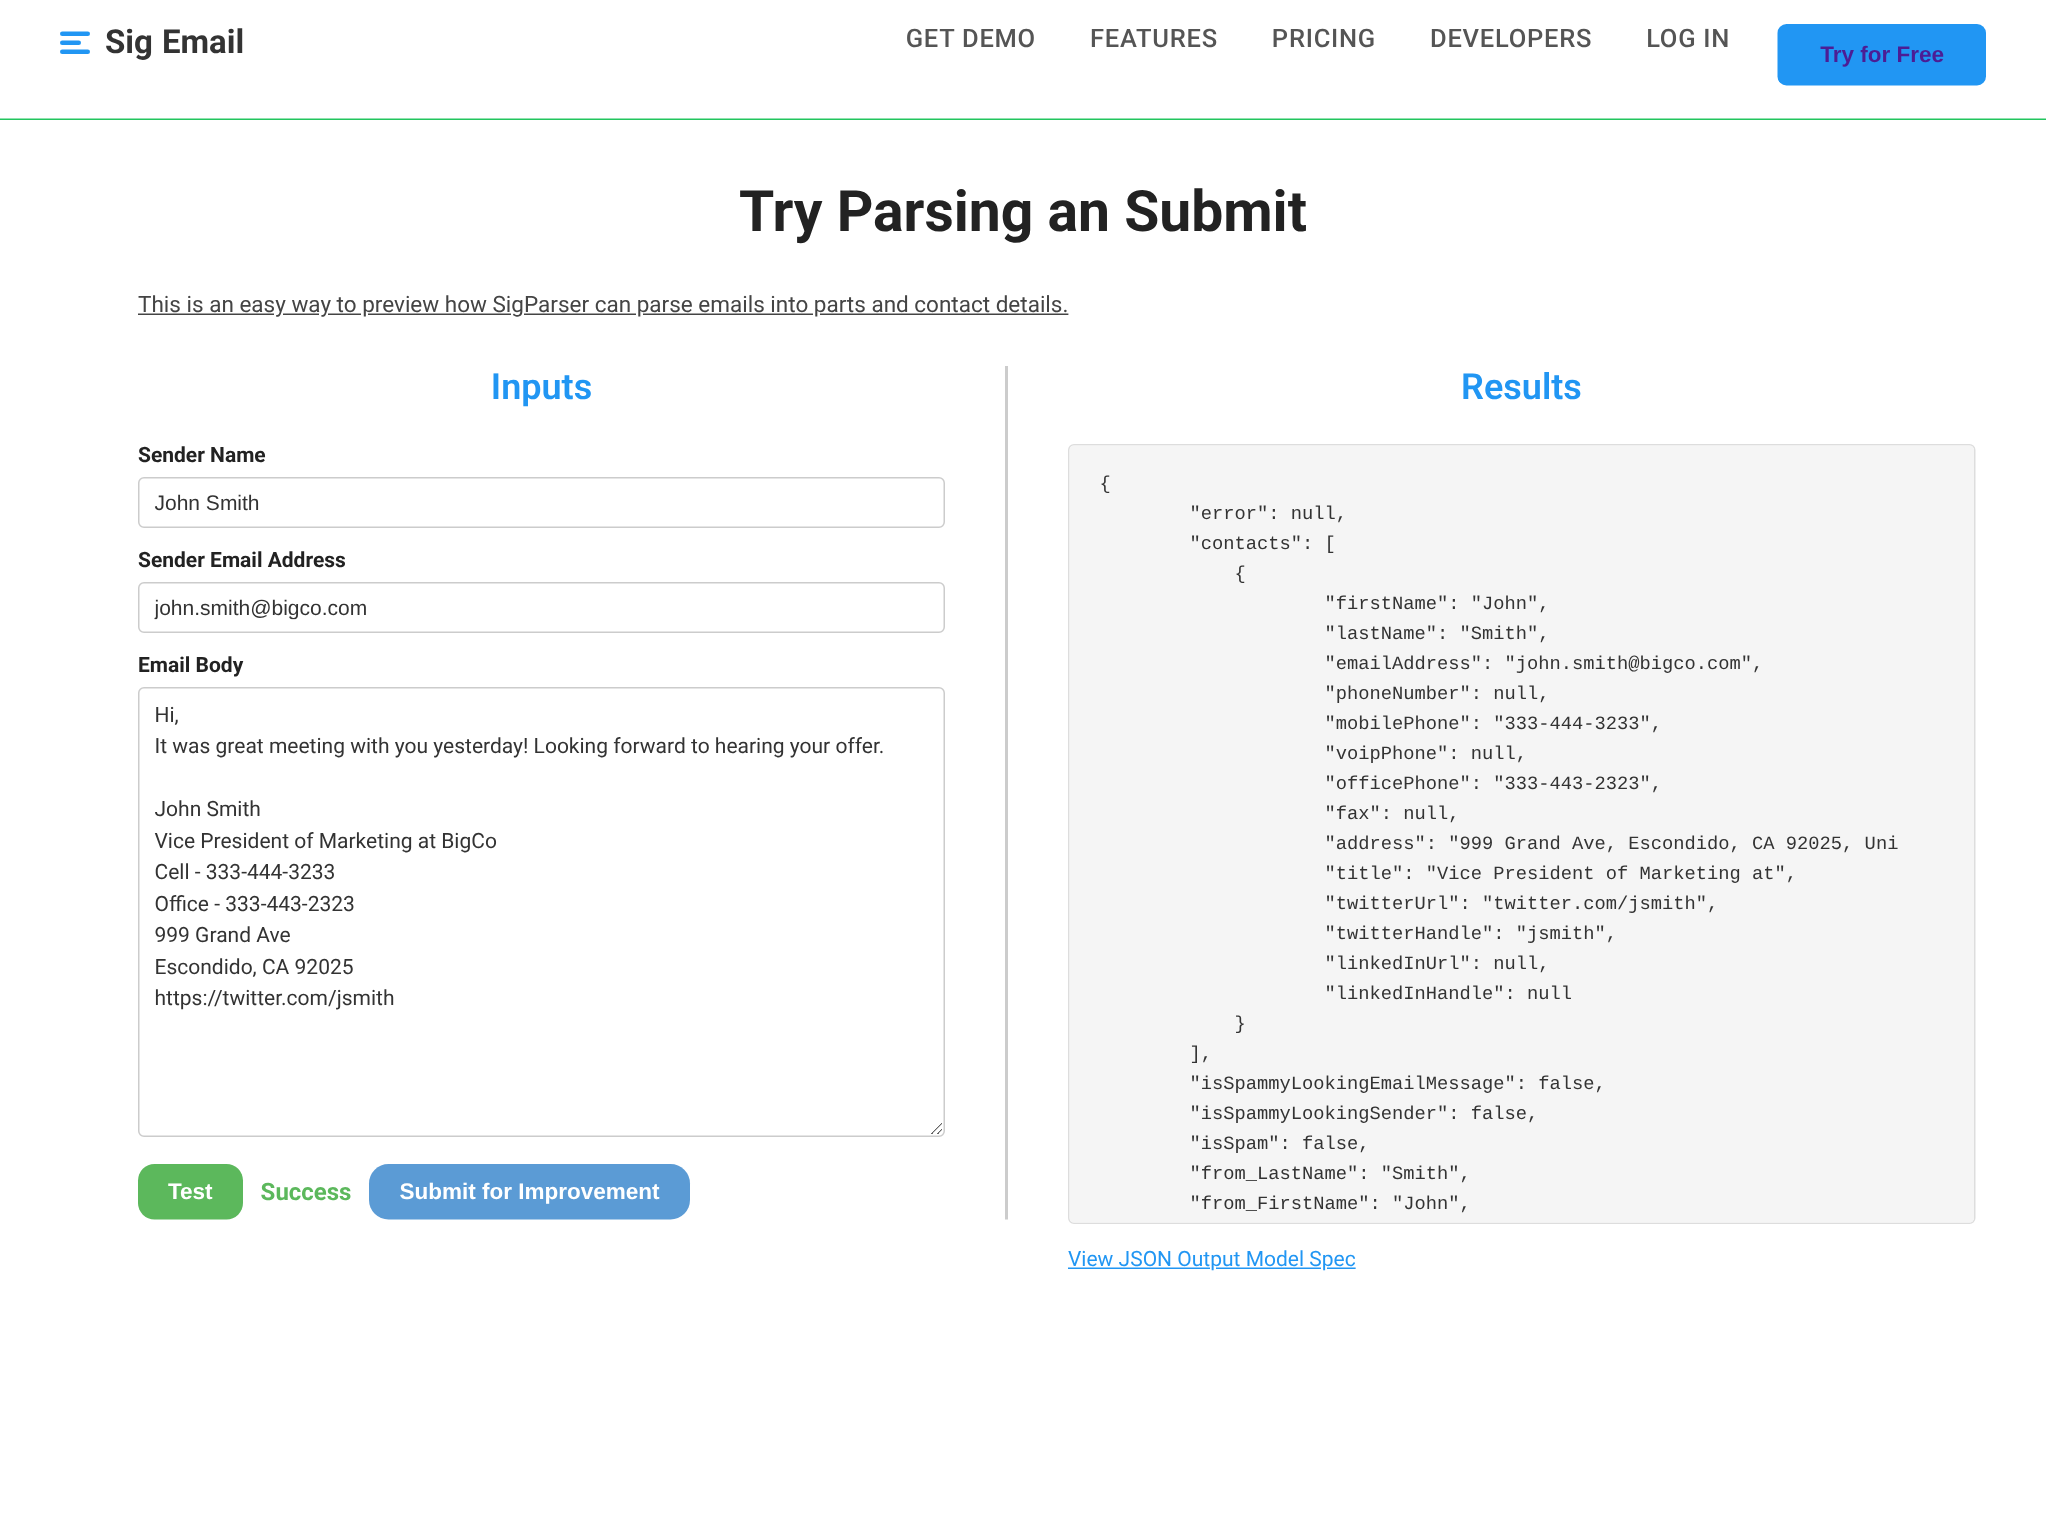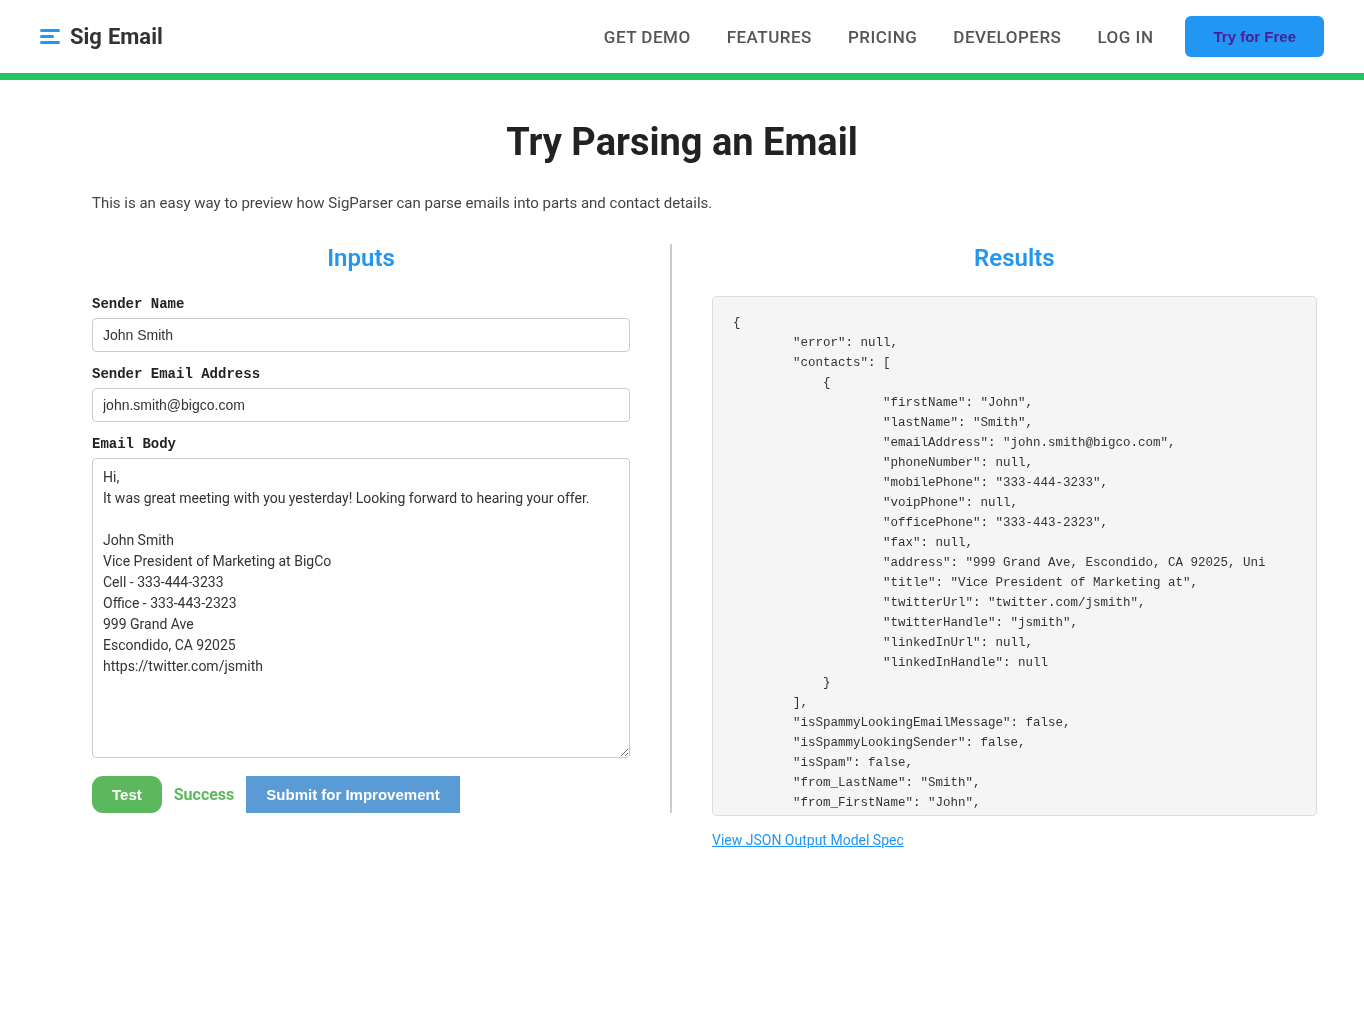--- a/index.html
+++ b/index.html
@@ -1,24 +1,24 @@
 <!DOCTYPE html>
 <html><head>
   <meta charset="utf-8">
   <style>
     * { box-sizing: border-box; margin: 0; padding: 0; }
     body { font-family: -apple-system, BlinkMacSystemFont, 'Segoe UI', Roboto, sans-serif; background: #fff; color: #333; }
 
     
     .navbar {
       display: flex;
-      align-items: center;
-      padding: 0 40px;
+      align-items: flex-start;
+      padding: 16px 40px;
       height: 80px;
-      border-bottom: 7px solid #22c55e;
+      border-bottom: 1px solid #22c55e;
     }
     .logo {
       display: flex;
       align-items: center;
       gap: 6px;
       font-size: 22px;
       font-weight: 700;
       color: #333;
       text-decoration: none;
       margin-right: auto;
@@ -73,20 +73,21 @@
       text-align: center;
       font-size: 38px;
       font-weight: 700;
       color: #222;
       margin-bottom: 30px;
     }
     .description {
       font-size: 15px;
       color: #444;
       margin-bottom: 32px;
+      text-decoration: underline;
     }
 
     
     .columns {
       display: flex;
       gap: 0;
       align-items: flex-start;
       border-top: none;
     }
     .left-col {
@@ -108,21 +109,20 @@
     }
 
     
     .form-group { margin-bottom: 14px; }
     .form-group label {
       display: block;
       font-size: 14px;
       font-weight: 700;
       color: #222;
       margin-bottom: 6px;
-      font-family: Liberation Mono, monospace;
     }
     .form-group input[type="text"],
     .form-group textarea {
       width: 100%;
       border: 1px solid #ccc;
       border-radius: 4px;
       padding: 8px 10px;
       font-size: 14px;
       color: #333;
       outline: none;
@@ -165,21 +165,21 @@
     }
     .status-success {
       color: #5cb85c;
       font-size: 16px;
       font-weight: 700;
     }
     .btn-submit {
       background: #5b9bd5;
       color: #fff;
       border: none;
-      border-radius: 0;
+      border-radius: 13px;
       padding: 10px 20px;
       font-size: 15px;
       font-weight: 600;
       cursor: pointer;
     }
 
     
     .results-box {
       background: #f5f5f5;
       border: 1px solid #ddd;
@@ -220,21 +220,21 @@
     <li><a href="#">GET DEMO</a></li>
     <li><a href="#">FEATURES</a></li>
     <li><a href="#">PRICING</a></li>
     <li><a href="#">DEVELOPERS</a></li>
     <li><a href="#">LOG IN</a></li>
   </ul>
   <button class="btn-try">Try for Free</button>
 </nav>
 
 <div class="main-content">
-  <h1 class="page-title">Try Parsing an Email</h1>
+  <h1 class="page-title">Try Parsing an Submit</h1>
   <p class="description">This is an easy way to preview how SigParser can parse emails into parts and contact details.</p>
 
   <div class="columns">
 
     <div class="left-col">
       <h2 class="col-title">Inputs</h2>
 
       <div class="form-group">
         <label>Sender Name</label>
         <input type="text" value="John Smith" style="">

